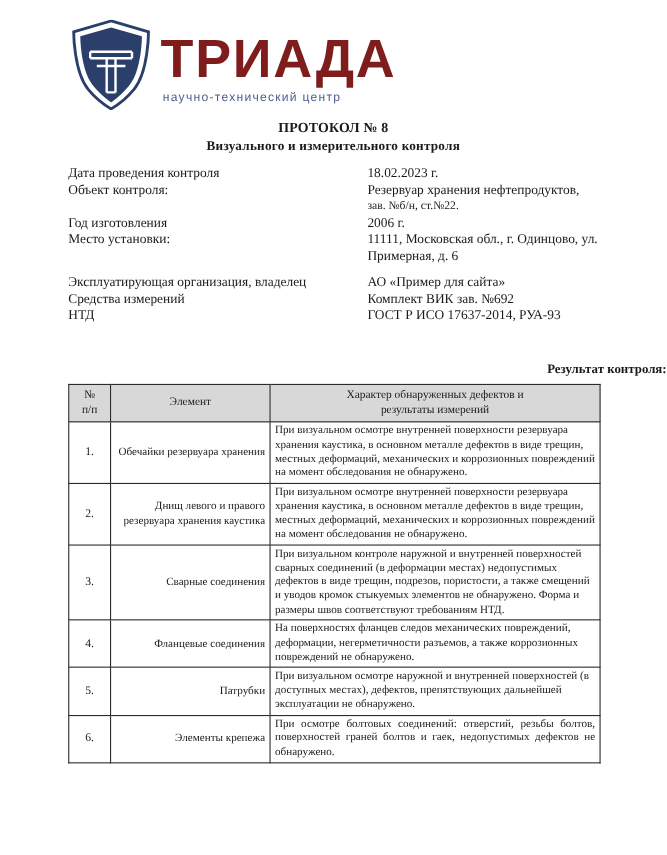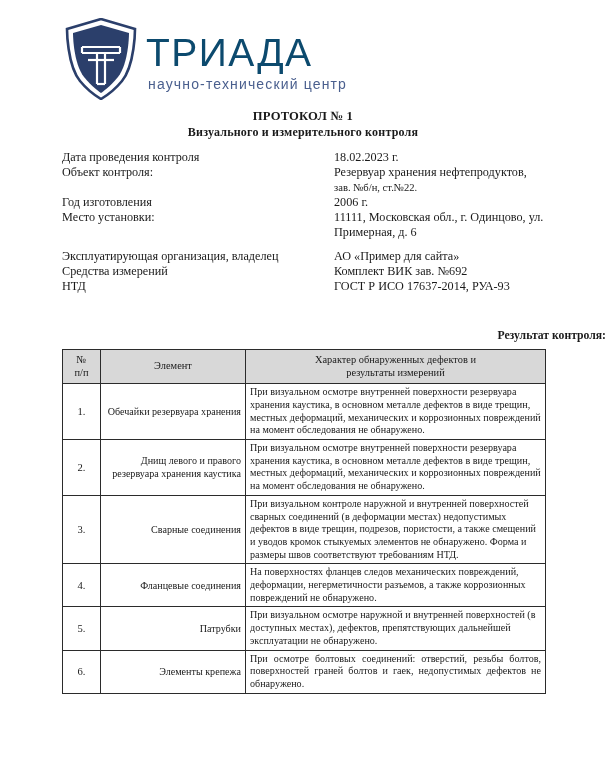--- a/index.html
+++ b/index.html
@@ -40,29 +40,29 @@
 
   .wordmark {
     margin-left: 8px;
     display: flex;
     flex-direction: column;
     justify-content: center;
     padding-top: 6px;
   }
   .wordmark-main {
     font-family: "Liberation Sans", "DejaVu Sans", sans-serif;
-    font-weight: normal;
-    font-size: 39px;
+    font-weight: bold;
+    font-size: 49px;
     letter-spacing: 1.5px;
-    color: #0c4a6e;
+    color: #7f1d1d;
     line-height: 1;
   }
   .wordmark-sub {
     font-family: "Liberation Sans", "DejaVu Sans", sans-serif;
-    font-size: 14px;
+    font-size: 11px;
     letter-spacing: 1.15px;
     color: #4a5f8e;
     line-height: 1;
     margin-top: 5px;
     margin-left: 2px;
   }
 
   
   .doc-title {
     position: absolute;
@@ -191,21 +191,21 @@
       </svg>
     </div>
     <div class="wordmark">
       <div class="wordmark-main">ТРИАДА</div>
       <div class="wordmark-sub">научно-технический центр</div>
     </div>
   </div>
 </div>
 
 <div class="doc-title">
-  <div class="line1">ПРОТОКОЛ № 1</div>
+  <div class="line1">ПРОТОКОЛ № 8</div>
   <div class="line2">Визуального и измерительного контроля</div>
 </div>
 
 <div class="info">
 
   <div class="info-row">
     <div class="info-label">Дата проведения контроля</div>
     <div class="info-value">
       <span>18.02.2023 г.</span>
     </div>

